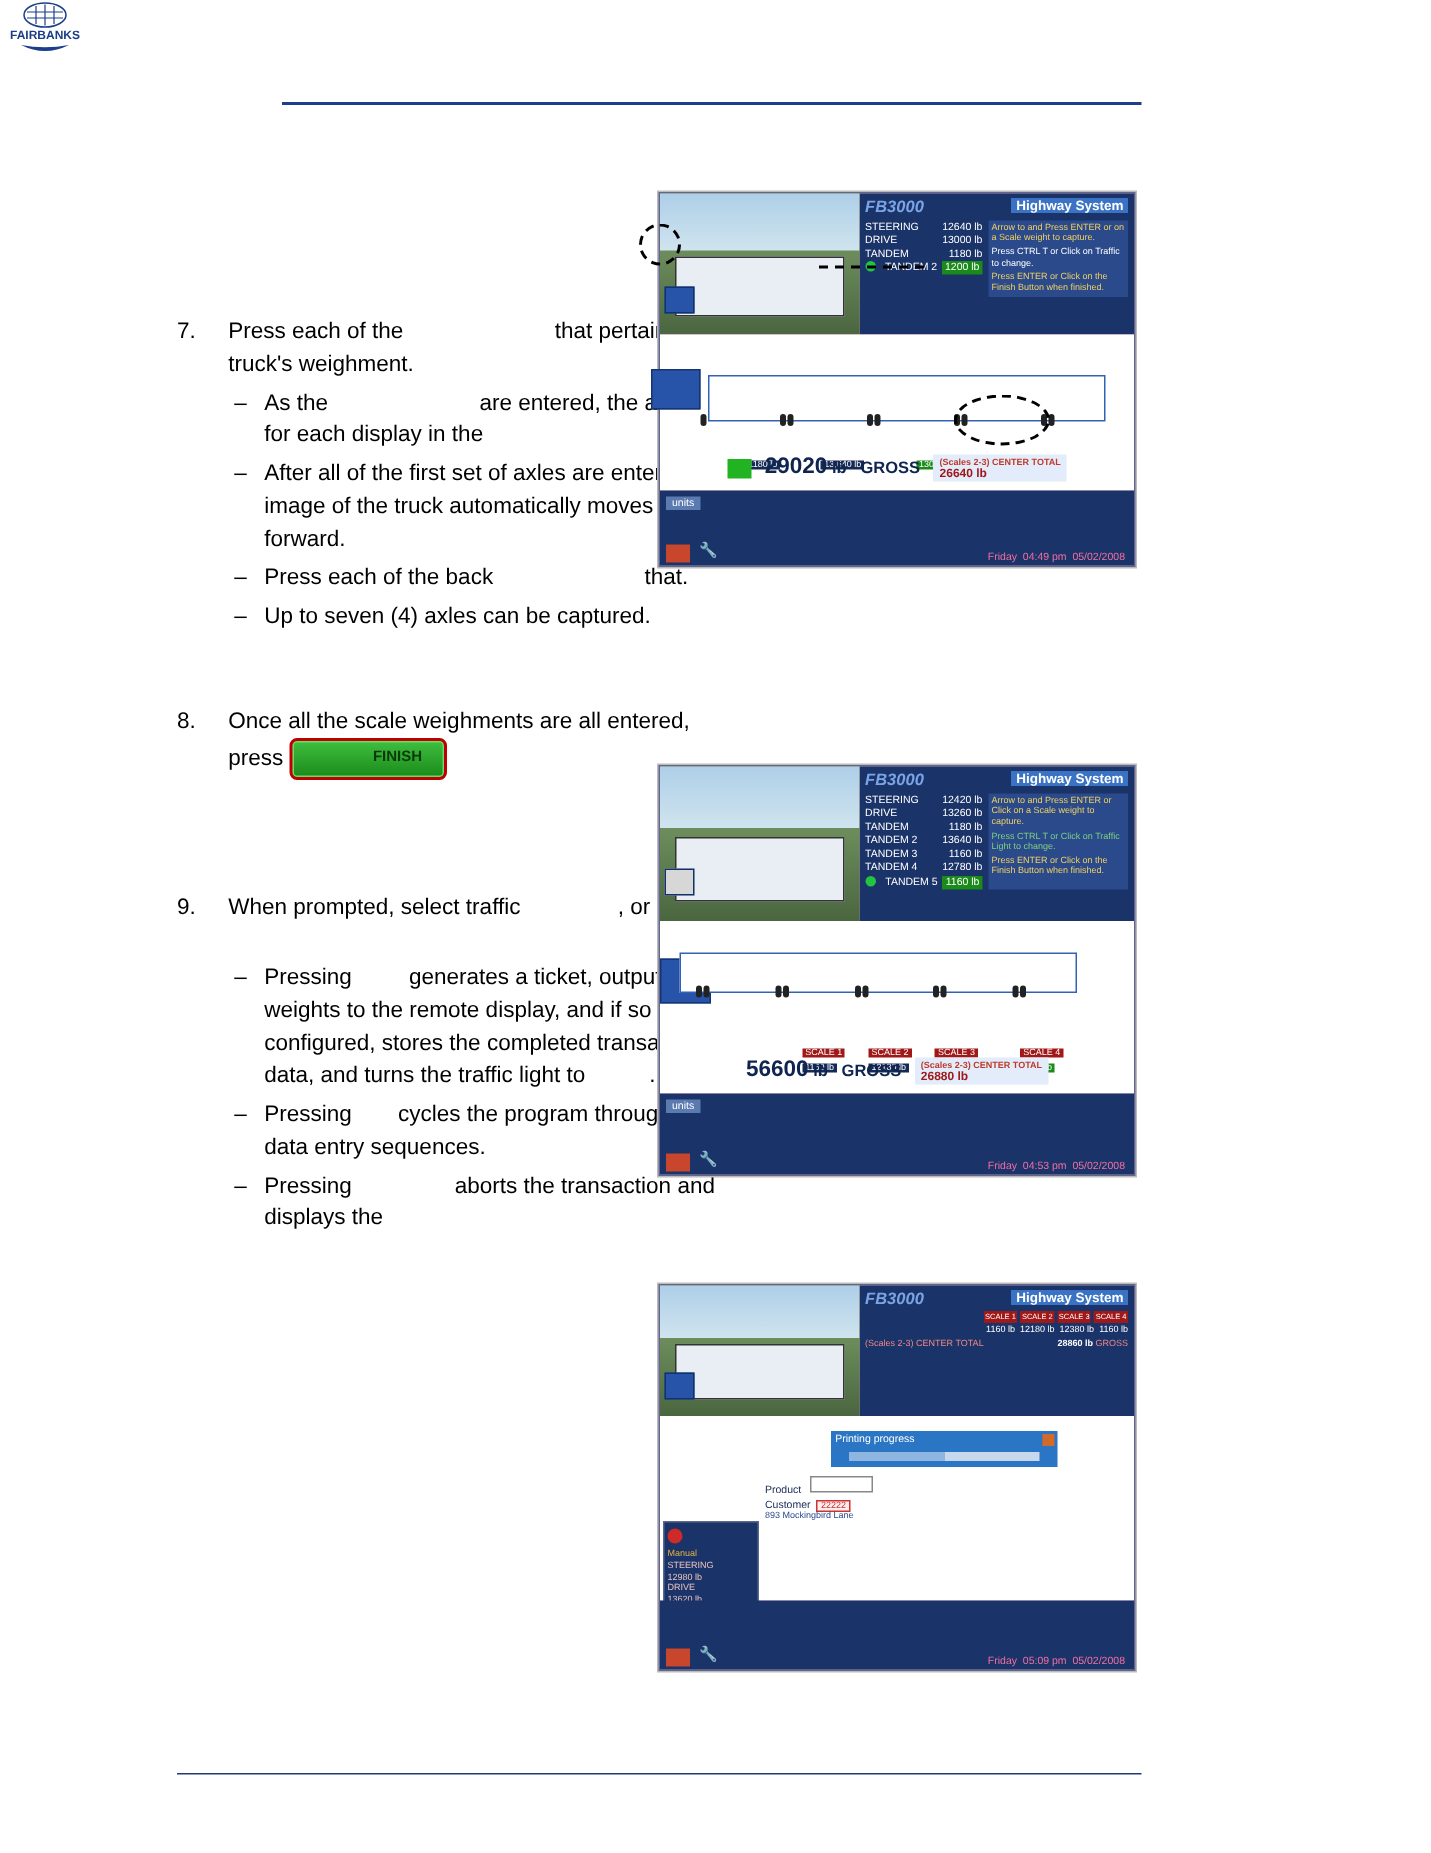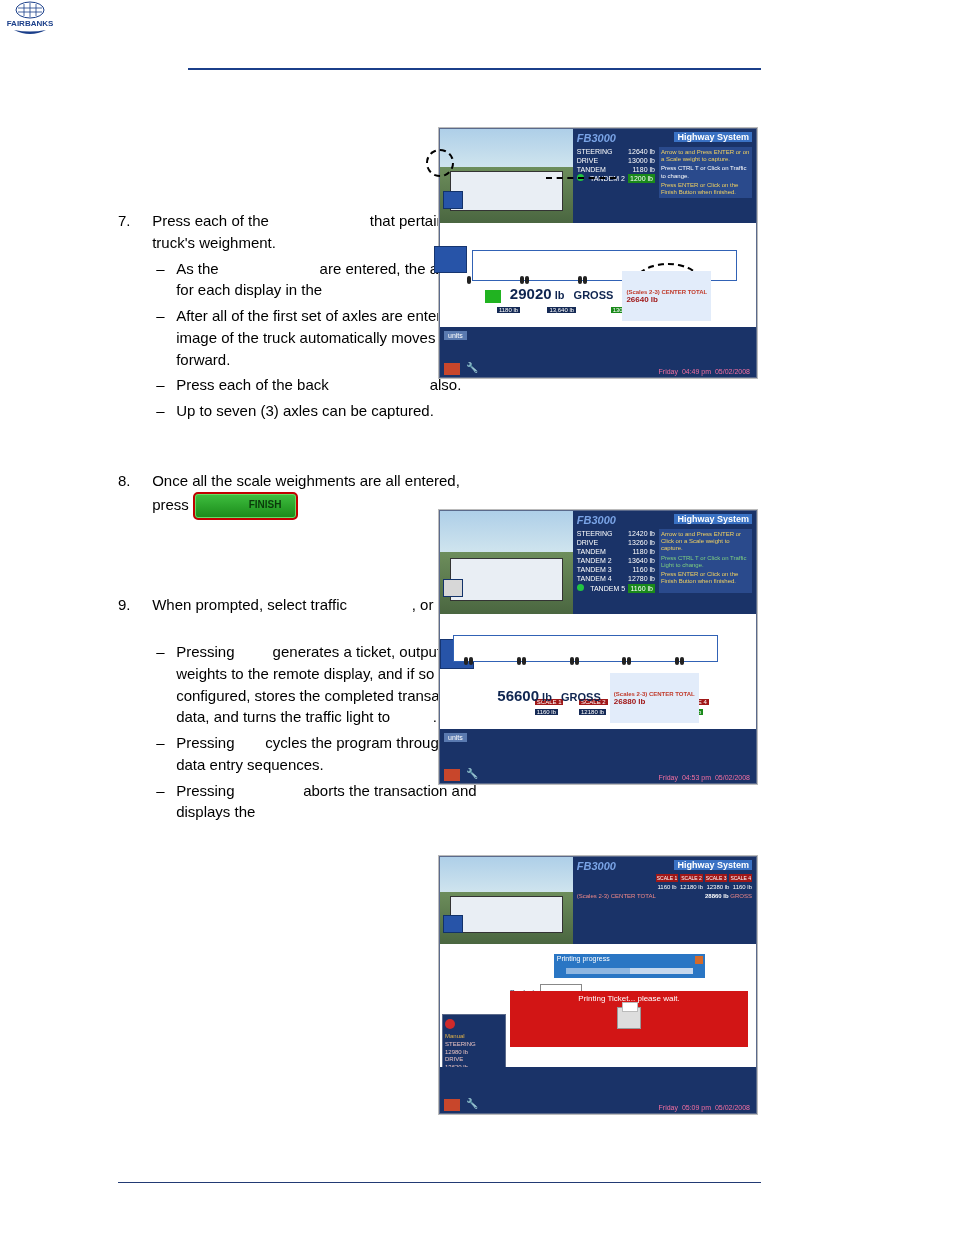--- a/index.html
+++ b/index.html
@@ -137,21 +137,21 @@
   .wheel .w { width:4px;height:8px;border-radius:2px;background:#222;display:inline-block;margin-right:1px;}
   .axle-label{position:absolute; bottom:14px; font-size:6px; color:#fff; background:#152a55; padding:0 2px;}
   .scale-label{position:absolute; bottom:24px; font-size:6px; color:#fff; background:#a01818; padding:0 2px;}
   .dashed-circle{position:absolute;border:2px dashed #000;border-radius:50%;}
   .ss-gross {
     position:absolute; bottom:6px; left:0; right:0; text-align:center;
     font-size:11px; font-weight:bold; color:#0f2550;
   }
   .ss-gross .big { font-size:15px; }
   .ss-gross .sq{display:inline-block;width:16px;height:13px;background:#21b321;vertical-align:middle;margin-right:6px;}
-  .ss-gross .totalbox{display:inline-block;padding:17px 4px;background:#e2ecfa;color:#a01818;font-size:8px;margin-left:6px;vertical-align:middle;text-align:left;line-height:1;}
+  .ss-gross .totalbox{display:inline-block;padding:1px 4px;background:#e2ecfa;color:#a01818;font-size:8px;margin-left:6px;vertical-align:middle;text-align:left;line-height:1;}
   .ss-gross .totalbox .caplbl{font-size:6px;color:#c03a2a;}
   .ss-bot {
     height:20%;
     background:#1a3368;
     position:relative;
   }
   .ss-bot .tab{position:absolute;left:4px;top:4px;background:#5a7ab0;color:#fff;font-size:7px;padding:1px 4px;}
   .ss-bot .btn{position:absolute;left:4px;bottom:2px;width:16px;height:12px;background:#c8462b;}
   .ss-bot .wrench{position:absolute;left:26px;bottom:4px;font-size:10px;color:#bfa85b;}
   .ss-bot .time{position:absolute;right:6px;bottom:2px;color:#f36fa0;font-size:7px;}
@@ -219,23 +219,23 @@
 
     <div class="item">
       <span class="item-num">7.</span>
       <span class="item-body">
         <span>Press each of the </span><span class="blank">Scale Buttons</span><span> that pertain to the truck's weighment.</span>
         <div class="sub">
           <span>As the </span><span class="blank">Scale Buttons</span><span> are entered, the amounts for each display in the </span><span class="blank">axle list.</span>
         </div>
         <div class="sub">After all of the first set of axles are entered, the image of the truck automatically moves forward.</div>
         <div class="sub">
-          <span>Press each of the back </span><span class="blank">Scale Buttons</span><span> also.</span>
-        </div>
-        <div class="sub">Up to seven (3) axles can be captured.</div>
+          <span>Press each of the back </span><span class="blank">Scale Buttons</span><span> that.</span>
+        </div>
+        <div class="sub">Up to seven (4) axles can be captured.</div>
       </span>
     </div>
 
     <div class="item" style="margin-top:44px">
       <span class="item-num">8.</span>
       <span class="item-body">
         <span>Once all the scale weighments are all entered, press </span>
         <span class="finish-btn">FINISH</span>
       </span>
     </div>
@@ -464,24 +464,20 @@
       </div>
       <div class="formrow" style="top:40px">
         <span>Product</span>
         <span style="display:inline-block;width:40px;height:9px;border:1px solid #888;background:#fff;margin-left:4px"></span>
       </div>
       <div class="formrow" style="top:56px">
         <span>Customer</span>
         <span style="display:inline-block;border:1px solid #c33;background:#fee;color:#c33;font-size:6px;padding:0 2px;margin-left:2px">22222</span>
         <div style="font-size:6px;color:#2a4a8c">893 Mockingbird Lane</div>
       </div>
-      <div class="redbar">
-        <span>Printing Ticket... please wait.</span>
-        <div class="printer"></div>
-      </div>
     </div>
     <div class="ss-bot">
       <span class="btn"></span>
       <span class="wrench">🔧</span>
       <span class="time"><span>Friday</span>&nbsp;&nbsp;<span>05:09 pm</span>&nbsp;&nbsp;<span>05/02/2008</span></span>
     </div>
   </div>
 
   <div class="footer-line"></div>
 

